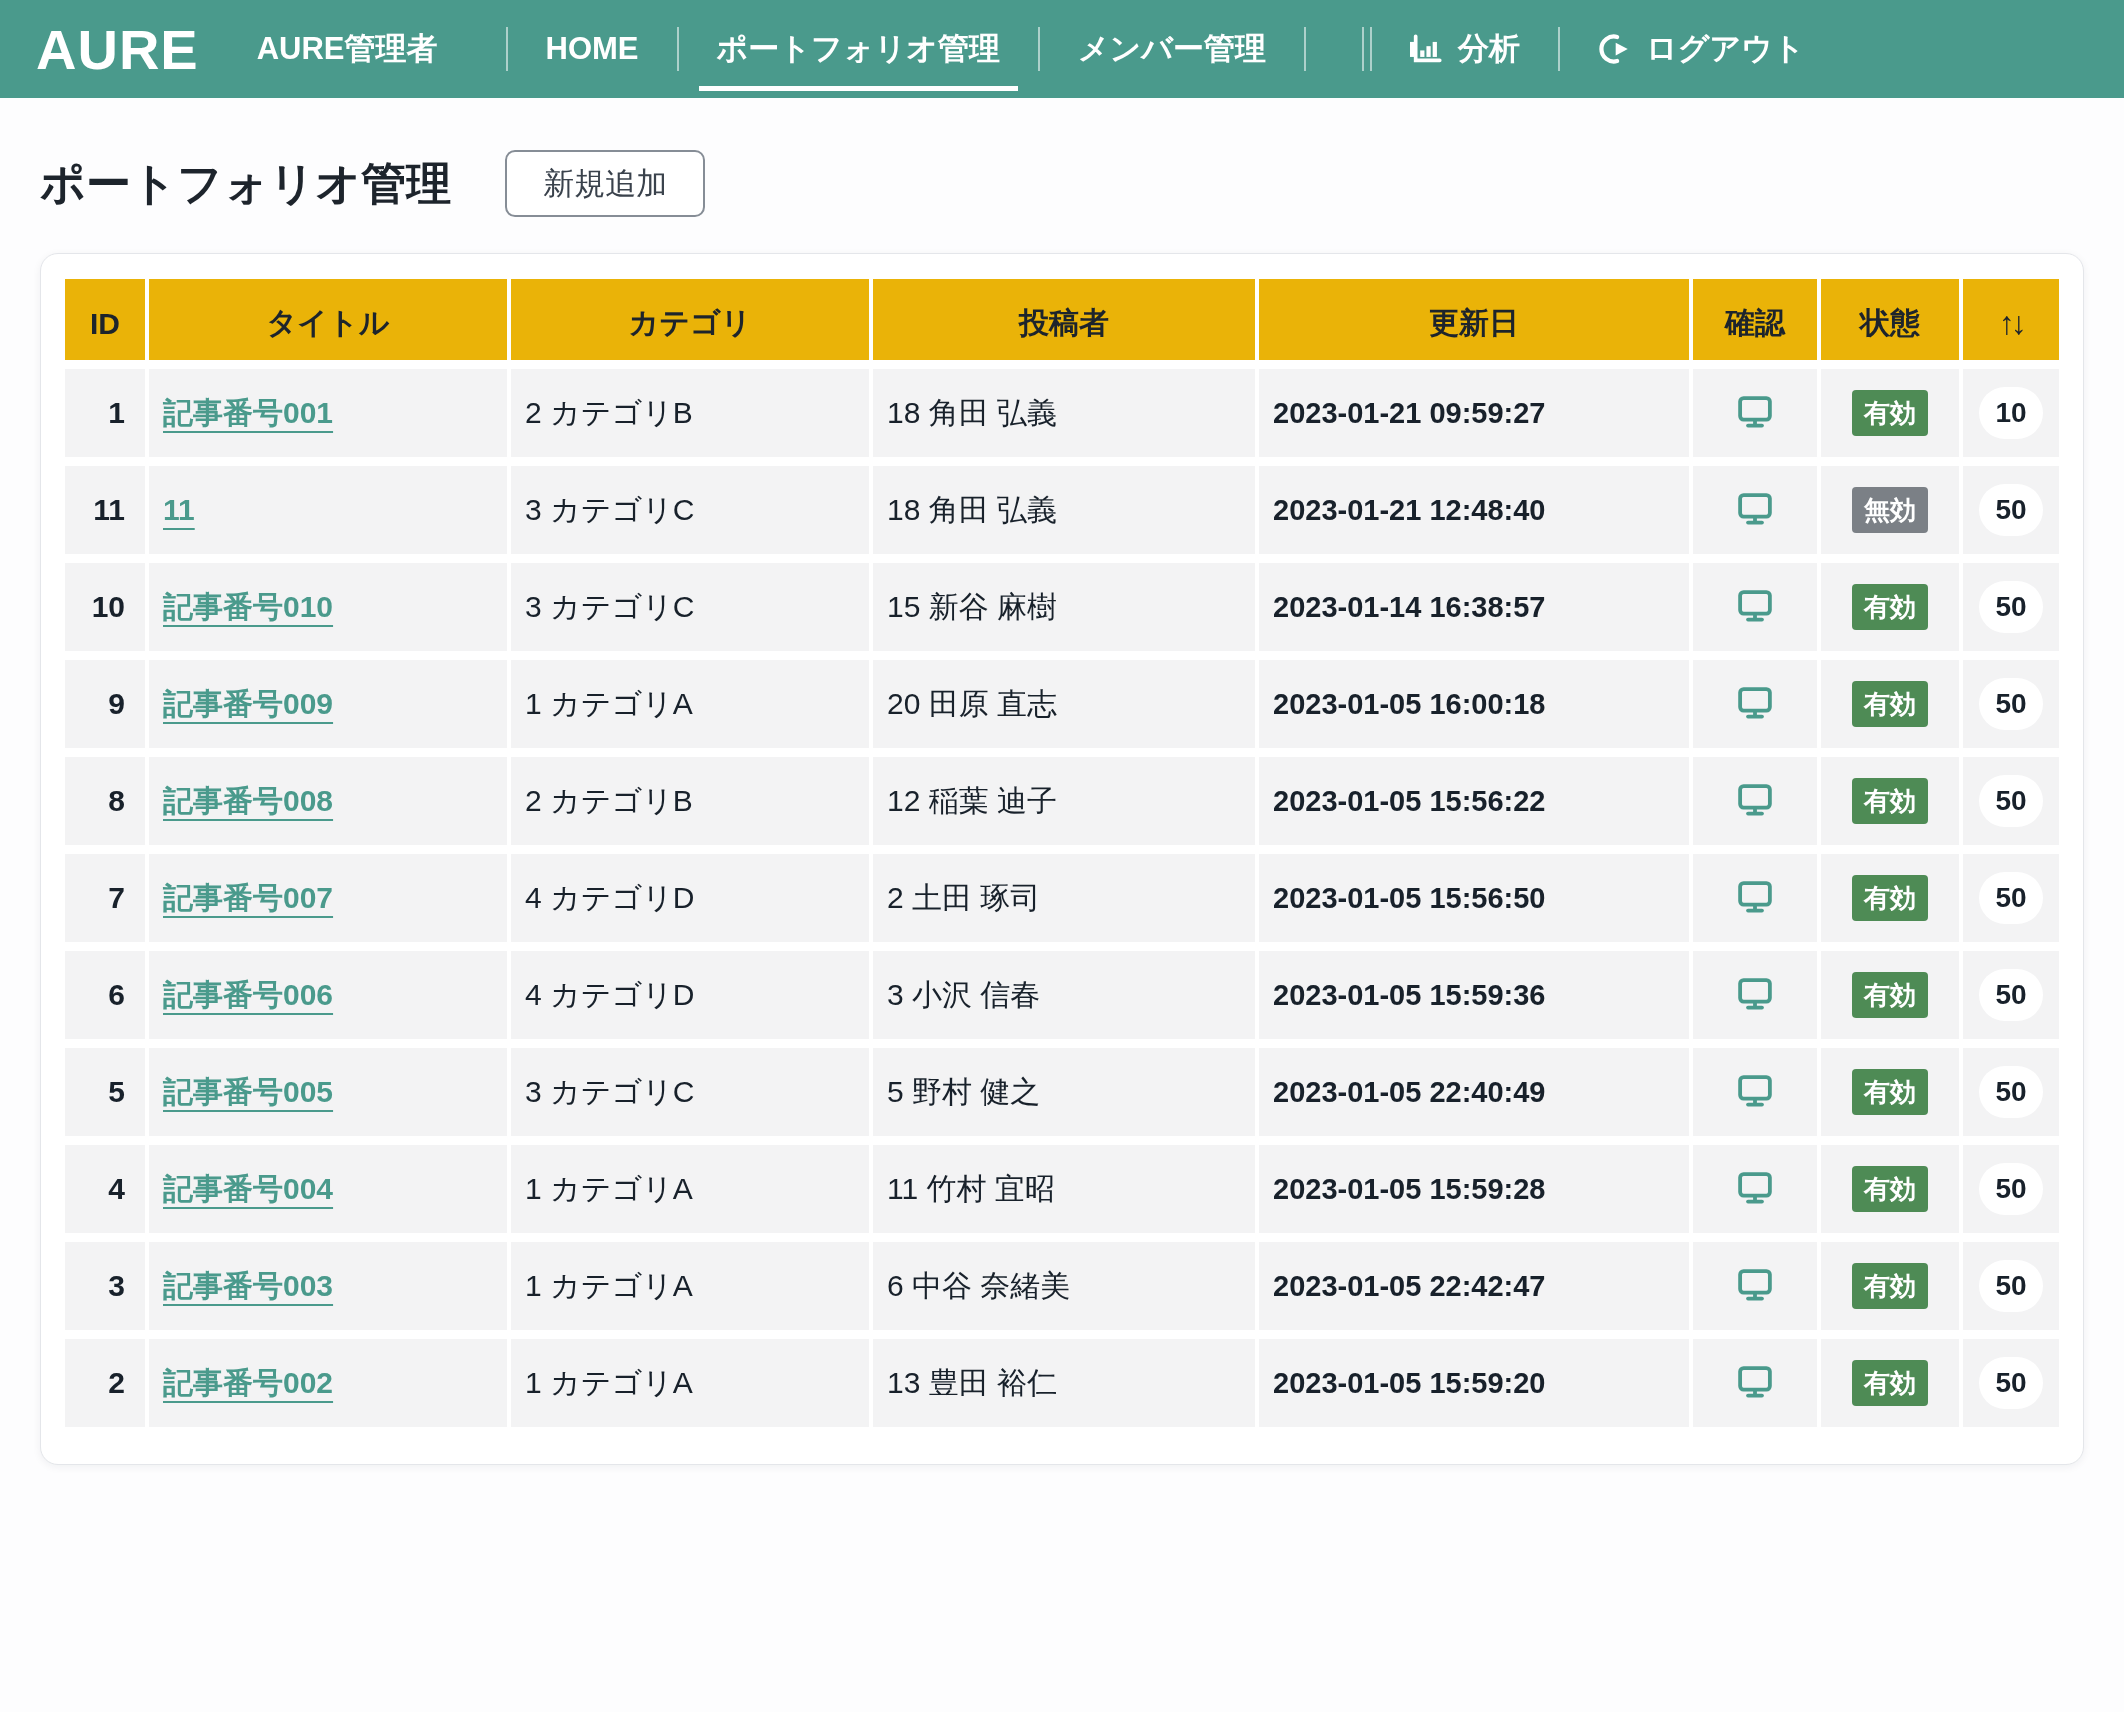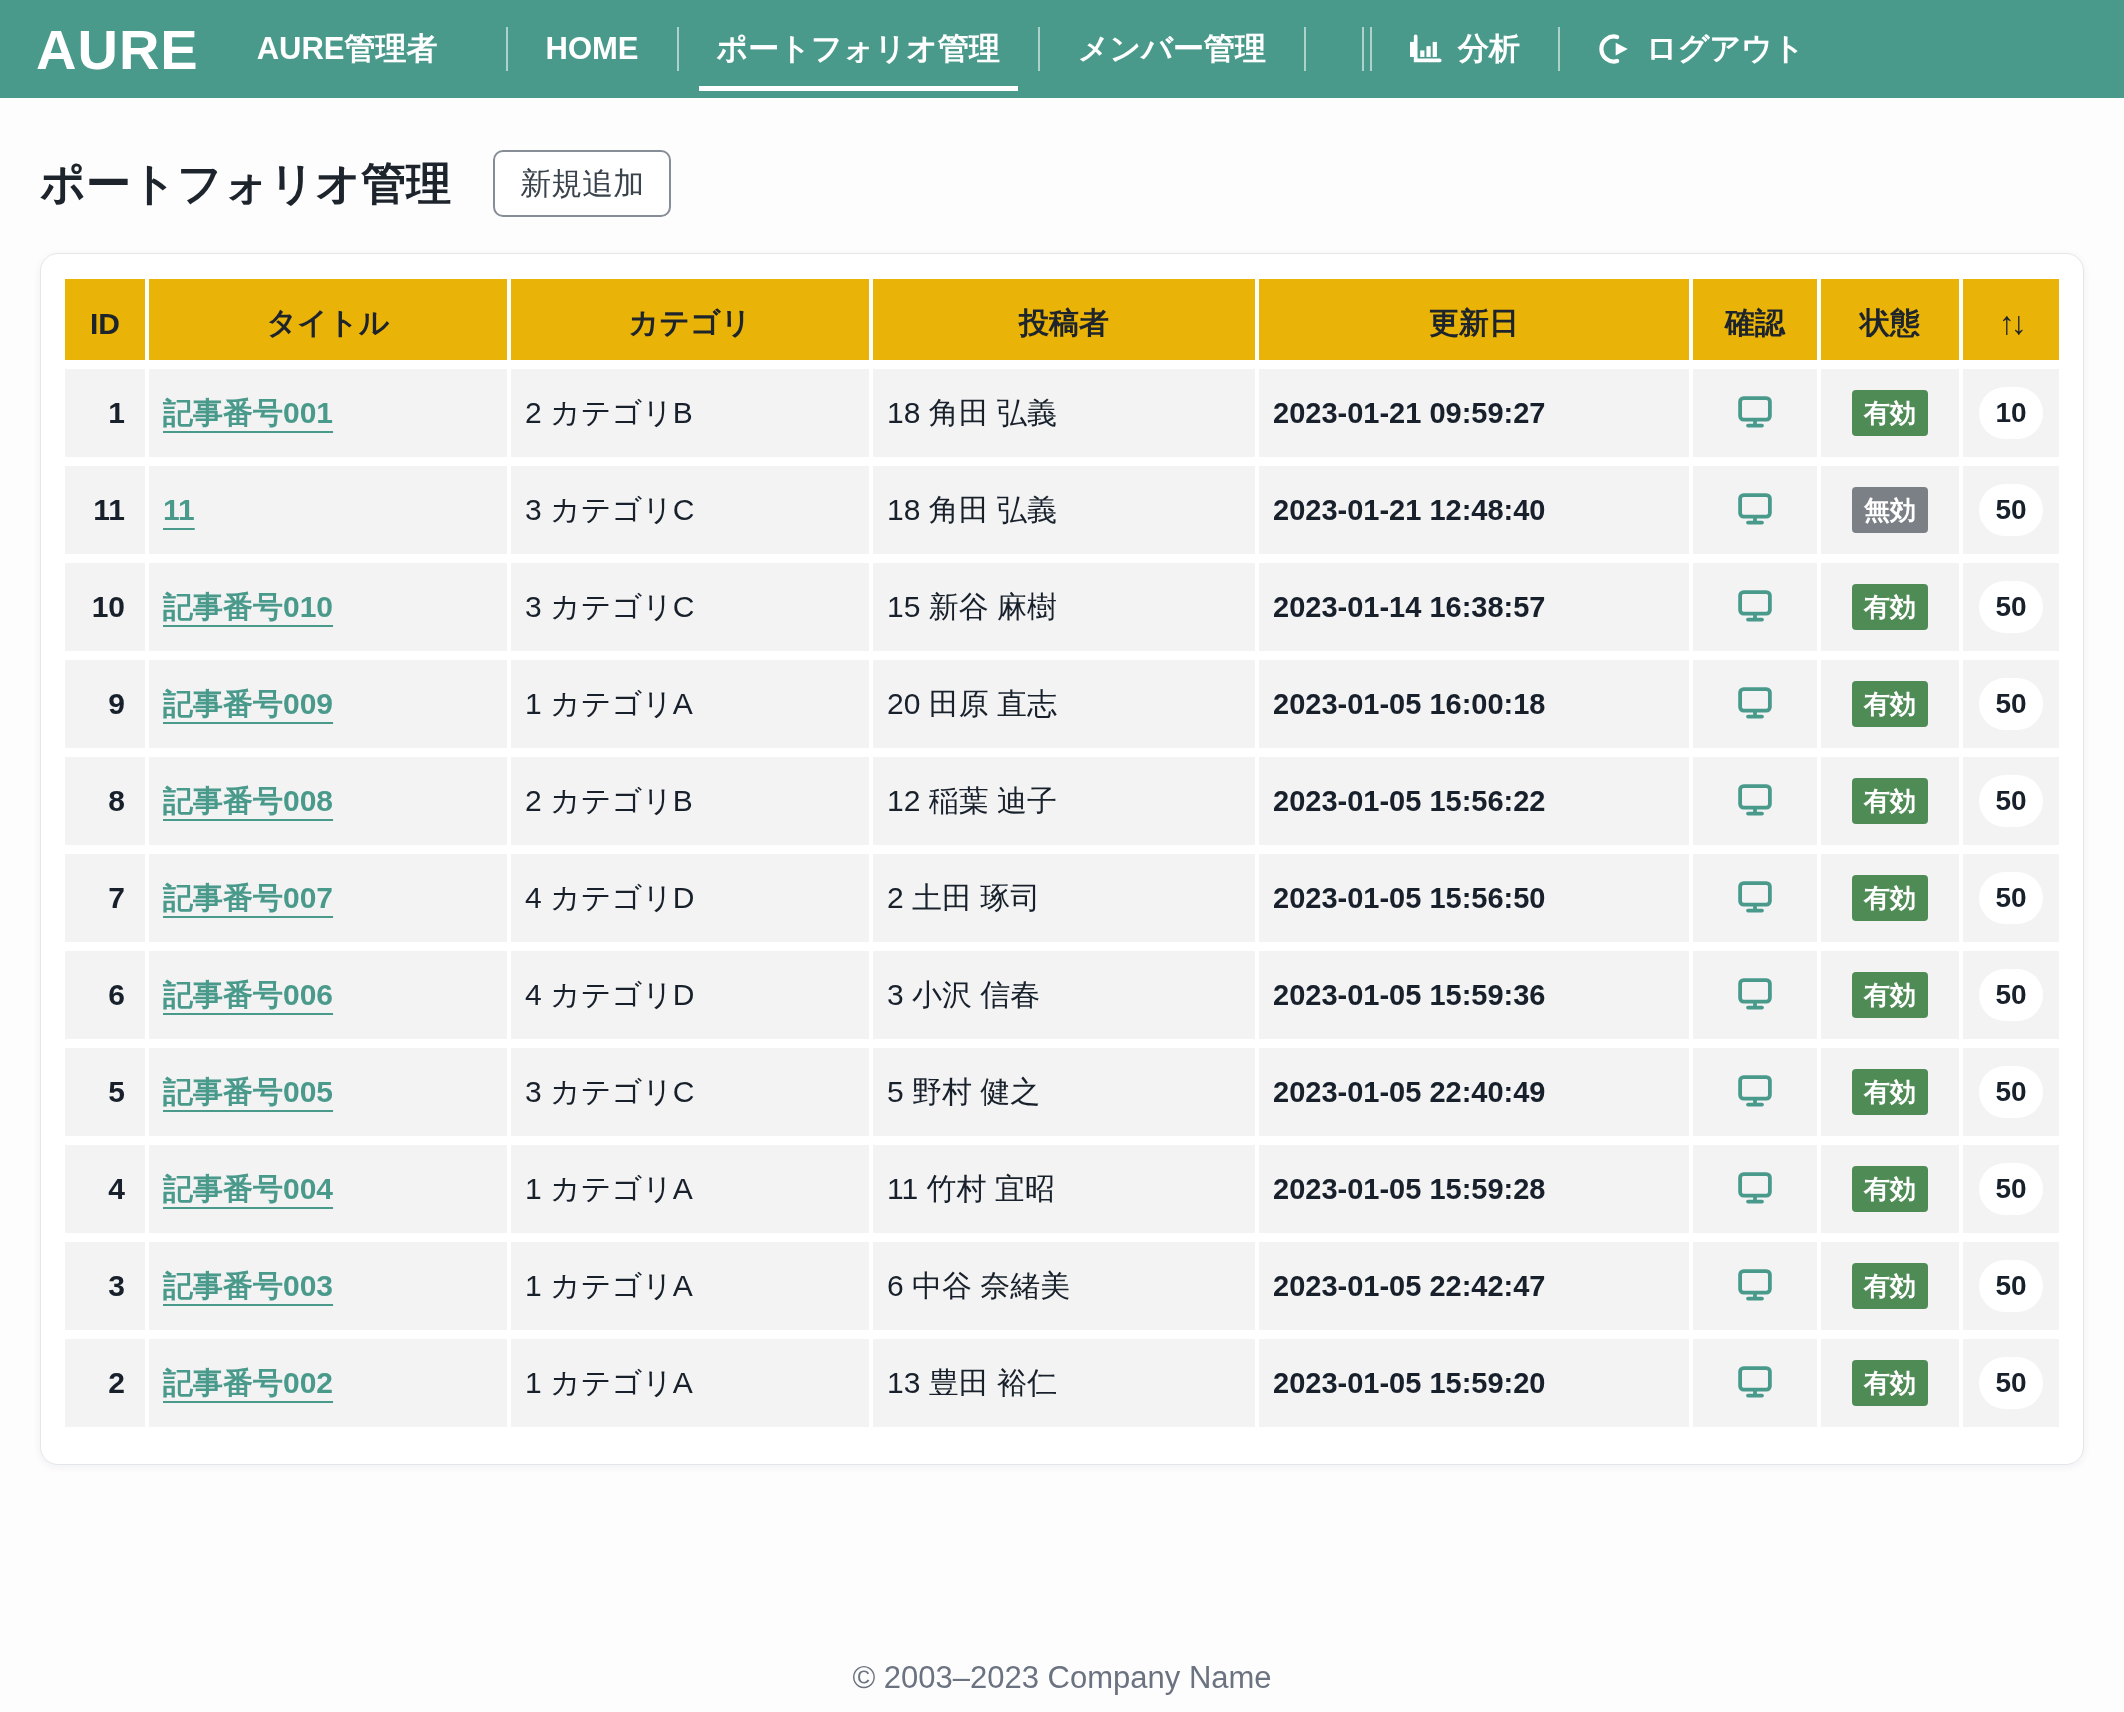--- a/index.html
+++ b/index.html
@@ -29,22 +29,22 @@
     content:""; position:absolute; left:-8px; right:-8px; bottom:7px;
     height:5px; background:#fff;
   }
   .nav-icon { display:flex; align-items:center; }
   
   .main { padding:0 40px; }
   .title-row { display:flex; align-items:center; gap:42px; margin-top:52px; }
   .page-title { font-size:45px; font-weight:800; color:#1d242c; }
   .add-button {
     font-family:inherit; font-size:31px; color:#3a424c; background:#fff;
-    border:2px solid #868d96; border-radius:10px; padding:13px 25px;
-    cursor:pointer; line-height:1.2;
+    border:2px solid #868d96; border-radius:10px; padding:13px 36px;
+    cursor:pointer; line-height:1.2;margin-left:12px;
   }
   
   .card {
     margin-top:36px; background:#fff;
     border:1px solid #e4e6ea; border-radius:18px;
     box-shadow:0 2px 8px rgba(25,35,45,.06);
     padding:16px 20px 28px;
   }
   table { width:100%; border-collapse:separate; border-spacing:4px 9px; table-layout:fixed; }
   th {
@@ -347,17 +347,13 @@
                     <path d="M7.6 20.6h8.8" stroke="currentColor" stroke-width="2.4" stroke-linecap="round"></path>
                   </svg></span>
               </button></td>
             <td class="c-status"><span class="badge active">有効</span></td>
             <td class="c-count"><span class="count-pill">50</span></td>
           </tr>
         </tbody>
     </table>
   </section>
 
-  <footer class="footer">
-    <div class="copyright">© 2003–2023 Company Name</div>
-
-  </footer>
 </main>
 
 </body></html>

